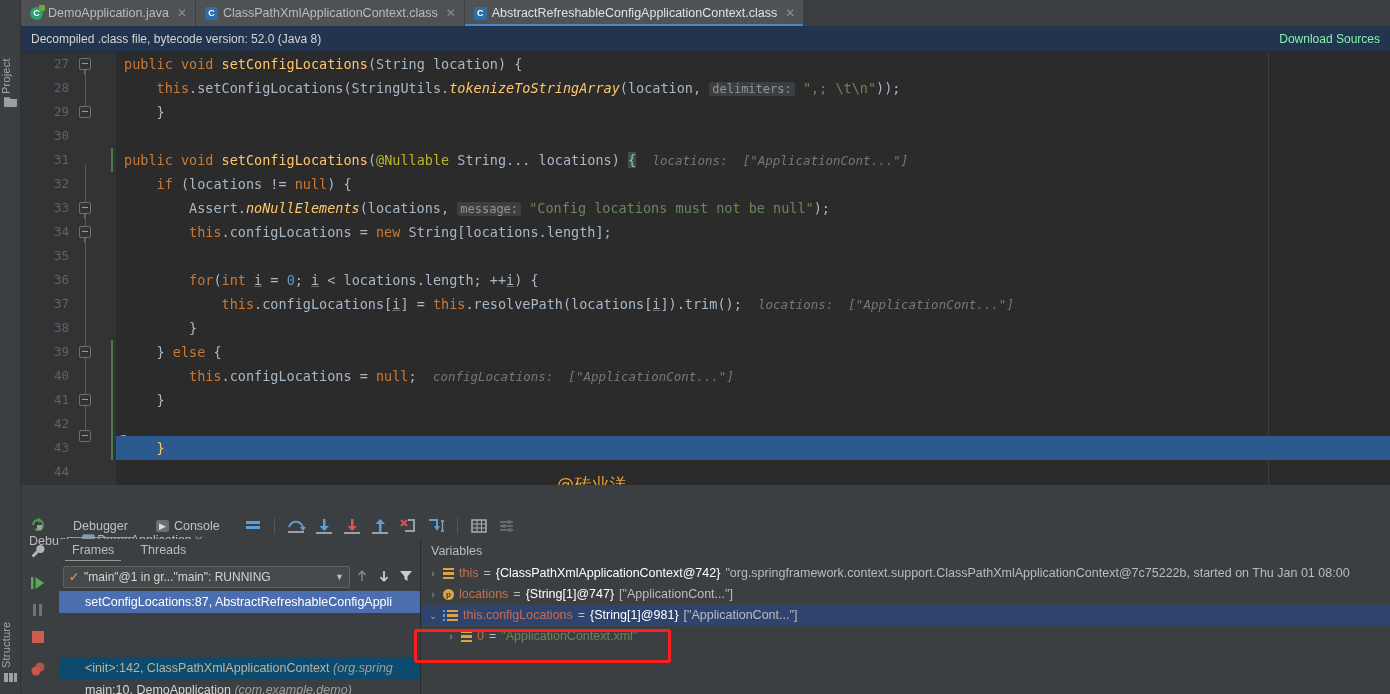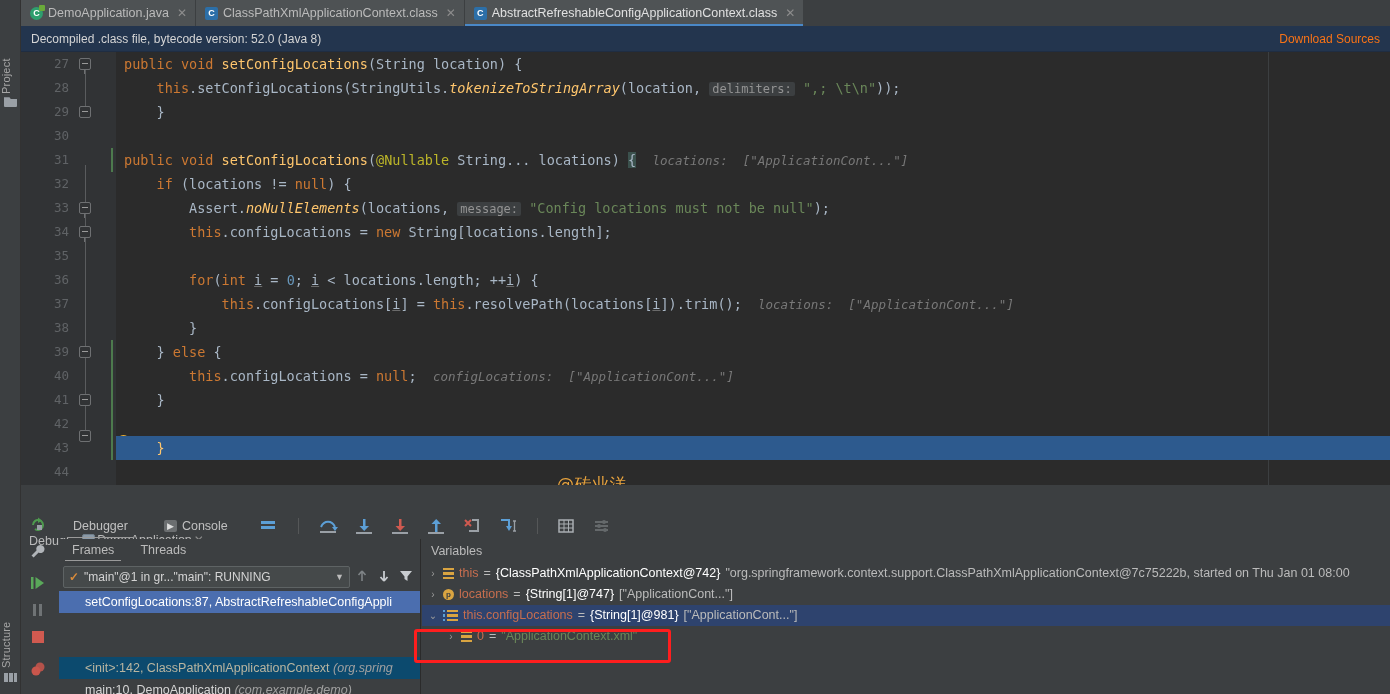--- a/index.html
+++ b/index.html
@@ -67,21 +67,21 @@
   .tab-ico.cls { background: #2c6fa8; border-radius: 2px; }
   .tab-close { color: #8d8d8d; font-size: 12px; margin-left: 3px; }
 
   
   .notice {
     position: absolute; left: 21px; top: 26px; right: 0; height: 26px;
     background: #23354e; display: flex; align-items: center;
     padding: 0 10px; font-size: 12px; color: #d5d5d5;
     border-bottom: 1px solid #1f2d42;
   }
-  .notice .link { margin-left: auto; color: #f97316; white-space: nowrap; }
+  .notice .link { margin-left: auto; color: #86efac; white-space: nowrap; }
 
   
   .editor {
     position: absolute; left: 21px; top: 52px; right: 0; height: 433px;
     background: #2b2b2b; overflow: hidden;
   }
   .gutter {
     position: absolute; left: 0; top: 0; width: 95px; height: 100%;
     background: #313335;
   }
@@ -168,21 +168,21 @@
     border-radius: 2px; position: relative;
   }
   .run-ico::after {
     content:""; position:absolute; right:-2px; bottom:-2px; width:5px; height:5px;
     border-radius:50%; background:#5aa85a;
   }
   .xclose { color: #8d8d8d; font-size: 12px; }
 
   .dbg-toolbar {
     position: absolute; left: 38px; top: 28px; right: 0; height: 26px;
-    display: flex; align-items: center; gap: 12px; padding-left: 2px;
+    display: flex; align-items: center; gap: 4px; padding-left: 2px; text-align: center;
   }
   .tbtab {
     font-size: 12.5px; color: #c0c0c0; padding: 3px 12px 4px 12px;
     position: relative; display: flex; align-items: center; gap: 5px;
   }
   .tbtab.active::after {
     content:""; position:absolute; left:6px; right:6px; bottom:-1px; height:1px; background:#9a9a9a;
   }
   .console-ico {
     width: 13px; height: 12px; background: #6b6e70; border-radius: 2px;

